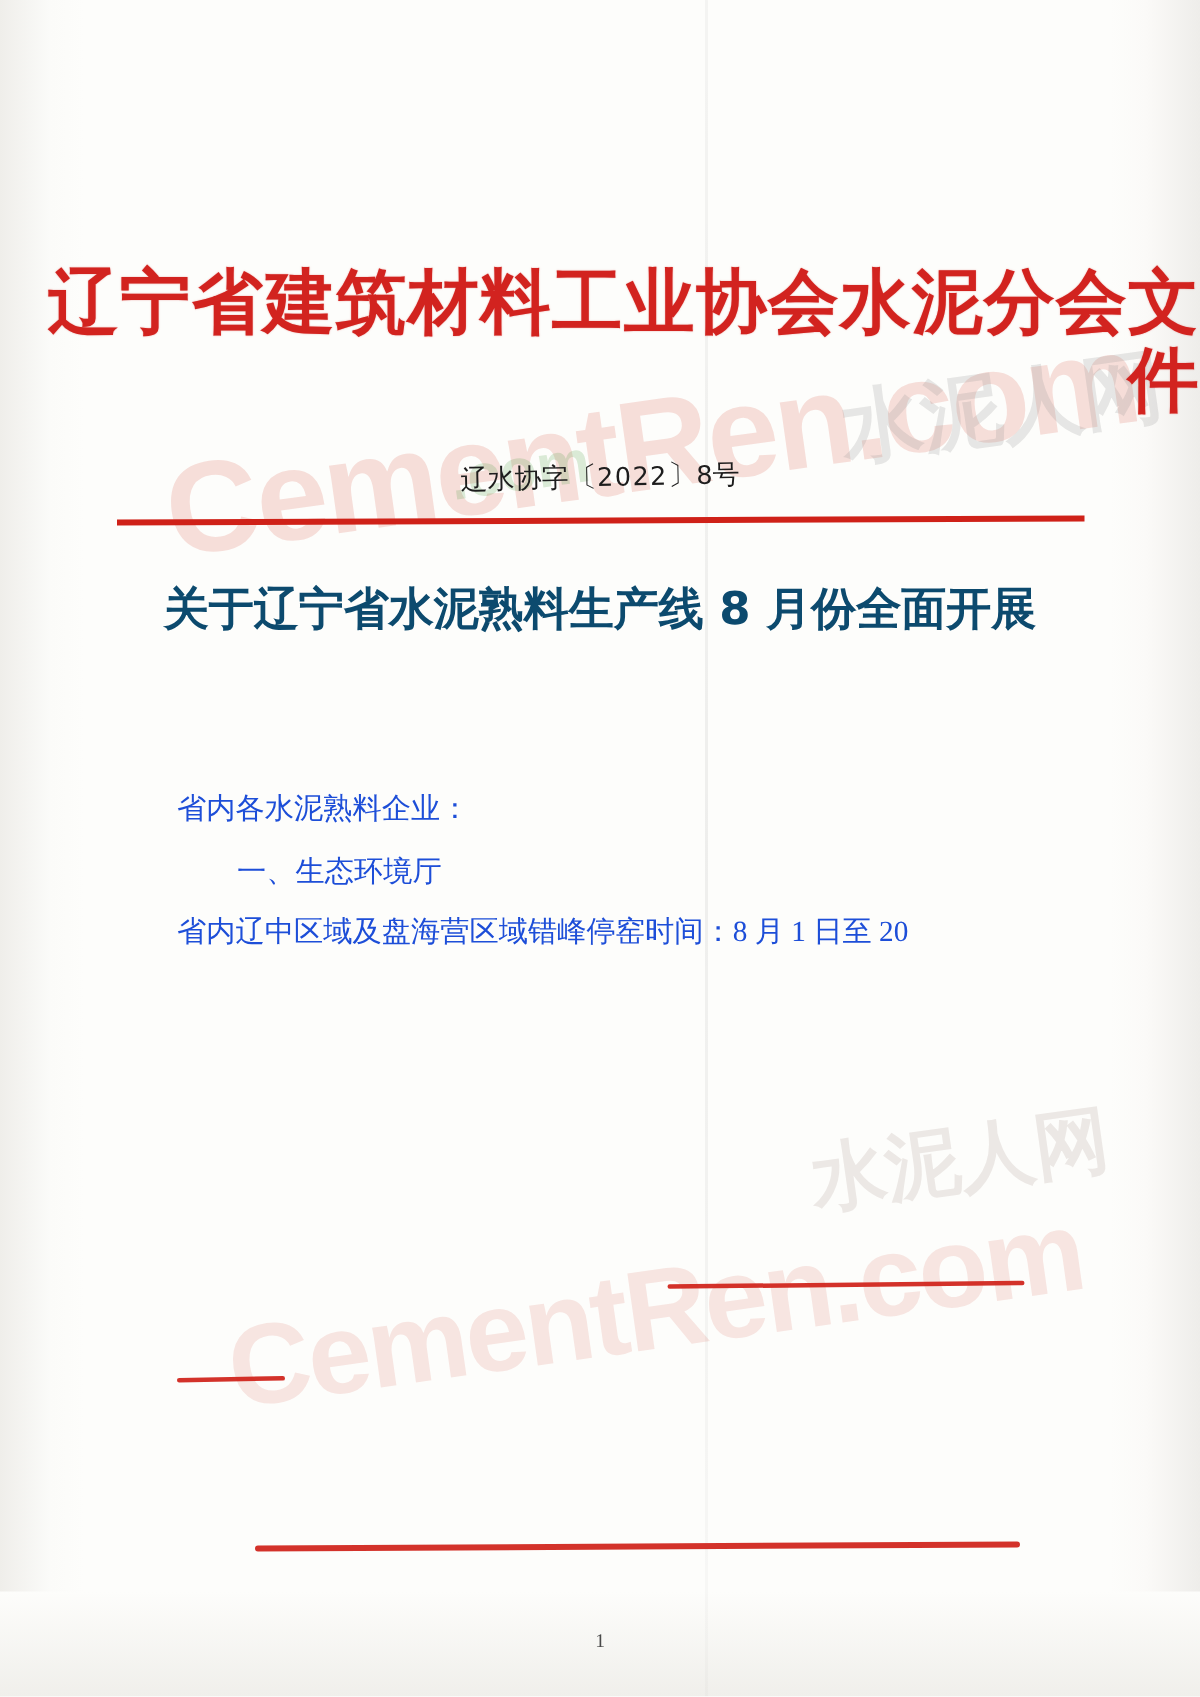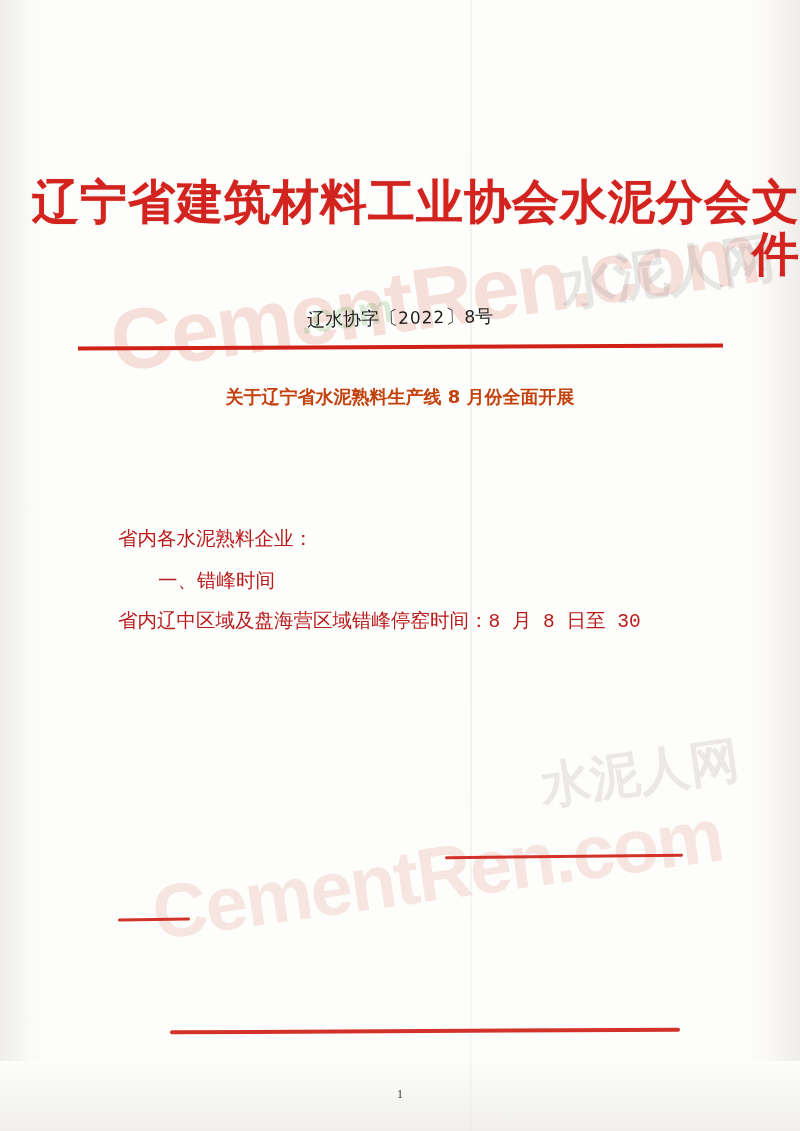--- a/index.html
+++ b/index.html
@@ -156,35 +156,35 @@
 
   
   .doc-title {
     position: absolute;
     left: 100px;
     top: 382px;
     width: 600px;
     text-align: center;
     font-family: "DejaVu Sans", "Liberation Sans", sans-serif;
     font-weight: bold;
-    font-size: 18px;
+    font-size: 30px;
     line-height: 1.65;
-    color: #c2410c;
+    color: #0c4a6e;
   }
 
   
   .doc-body {
     position: absolute;
     left: 118px;
     top: 520px;
     width: 566px;
     font-size: 19.5px;
     line-height: 40px;
-    color: #b91c1c;
-    font-family: Liberation Mono, monospace;
+    color: #1d4ed8;
+    font-family: Liberation Serif, serif;
   }
   .salutation { margin: 0 0 2px 0; }
   .para {
     margin: 0;
     text-align: justify;
     text-justify: inter-ideograph;
   }
   .para.indent { text-indent: 40px; }
   .sub-item { margin: 0; text-indent: 40px; }
   .last-line { margin: 0; }
@@ -240,22 +240,22 @@
   </div>
 
   <div class="red-rule"></div>
 
   <div class="doc-title">
     <div>关于辽宁省水泥熟料生产线 8 月份全面开展</div>
   </div>
 
   <div class="doc-body">
     <p class="salutation">省内各水泥熟料企业：</p>
-    <p class="sub-item">一、错峰时间</p>
-    <p class="last-line">省内辽中区域及盘海营区域错峰停窑时间：8 月 8 日至 30</p>
+    <p class="sub-item">一、生态环境厅</p>
+    <p class="last-line">省内辽中区域及盘海营区域错峰停窑时间：8 月 1 日至 20</p>
   </div>
 
   <div class="ul-mark ul-1"></div>
   <div class="ul-mark ul-2"></div>
   <div class="ul-mark ul-3"></div>
 
   <div class="page-number">1</div>
 
 </div>
 

